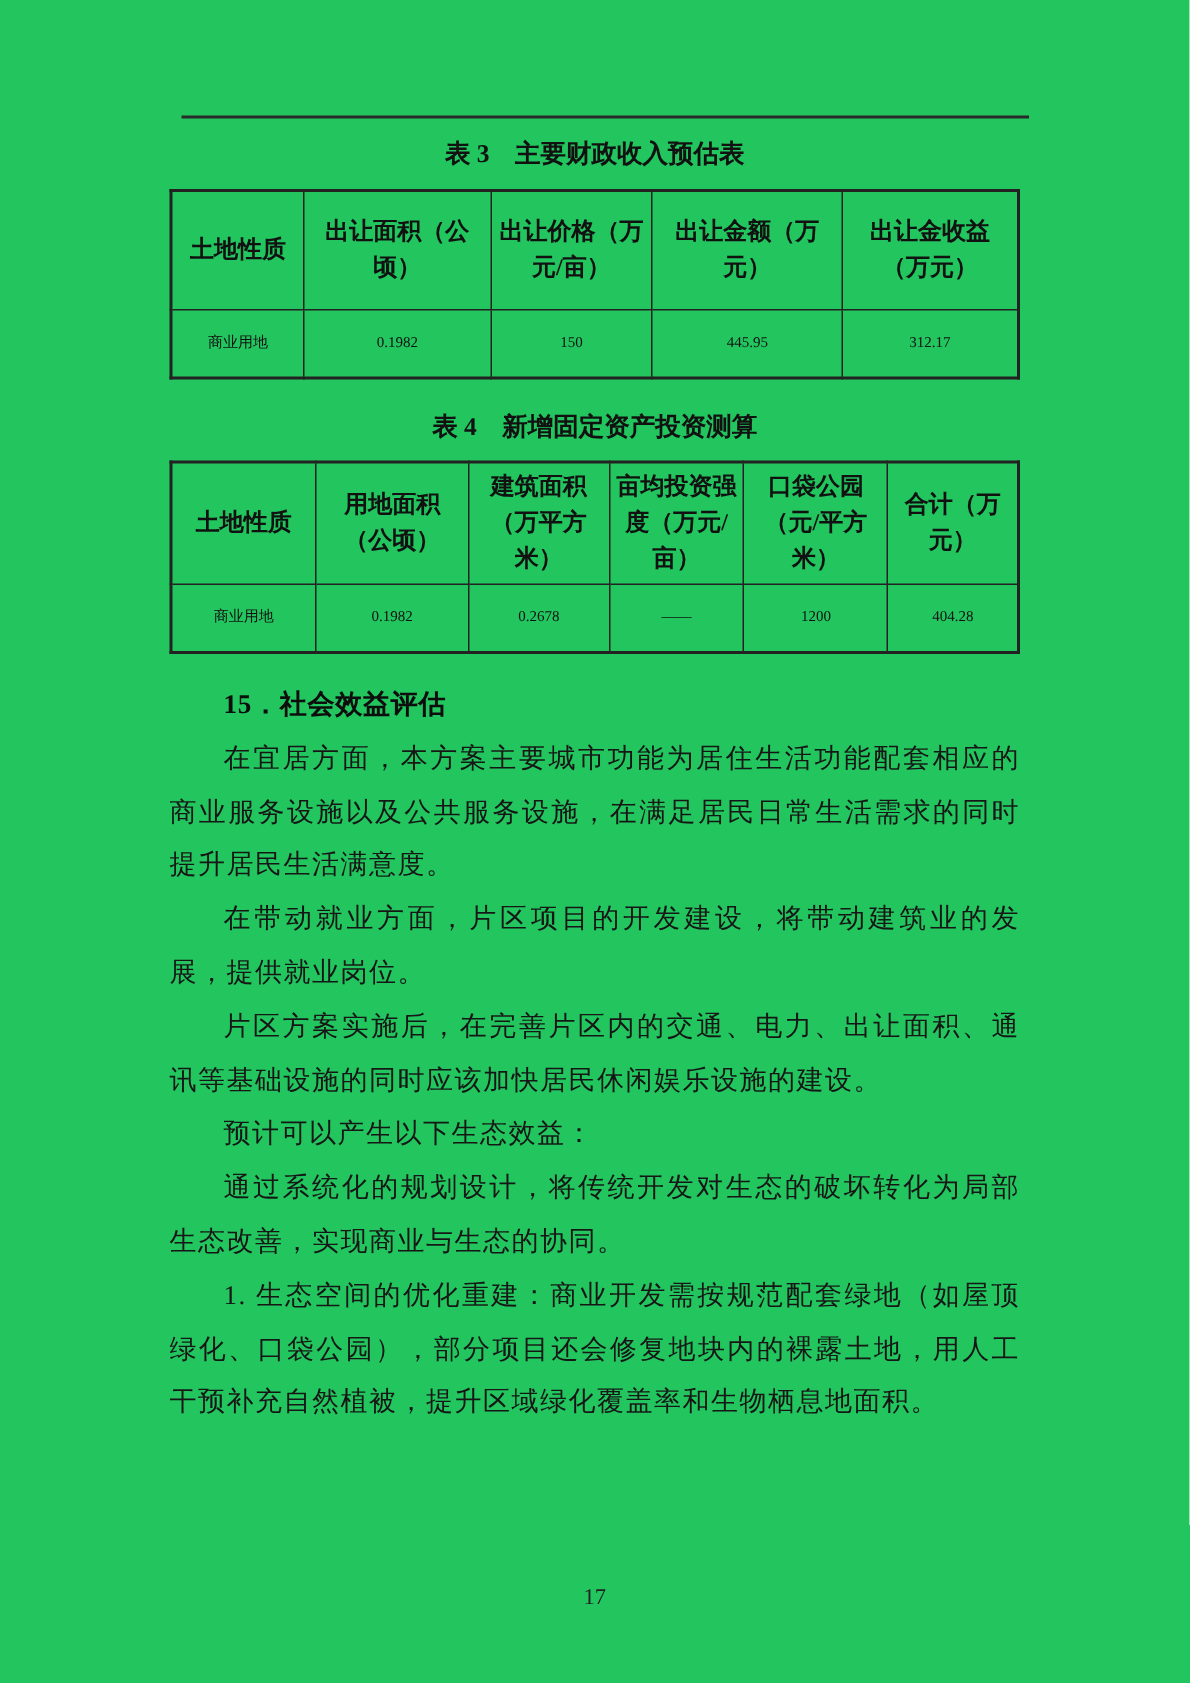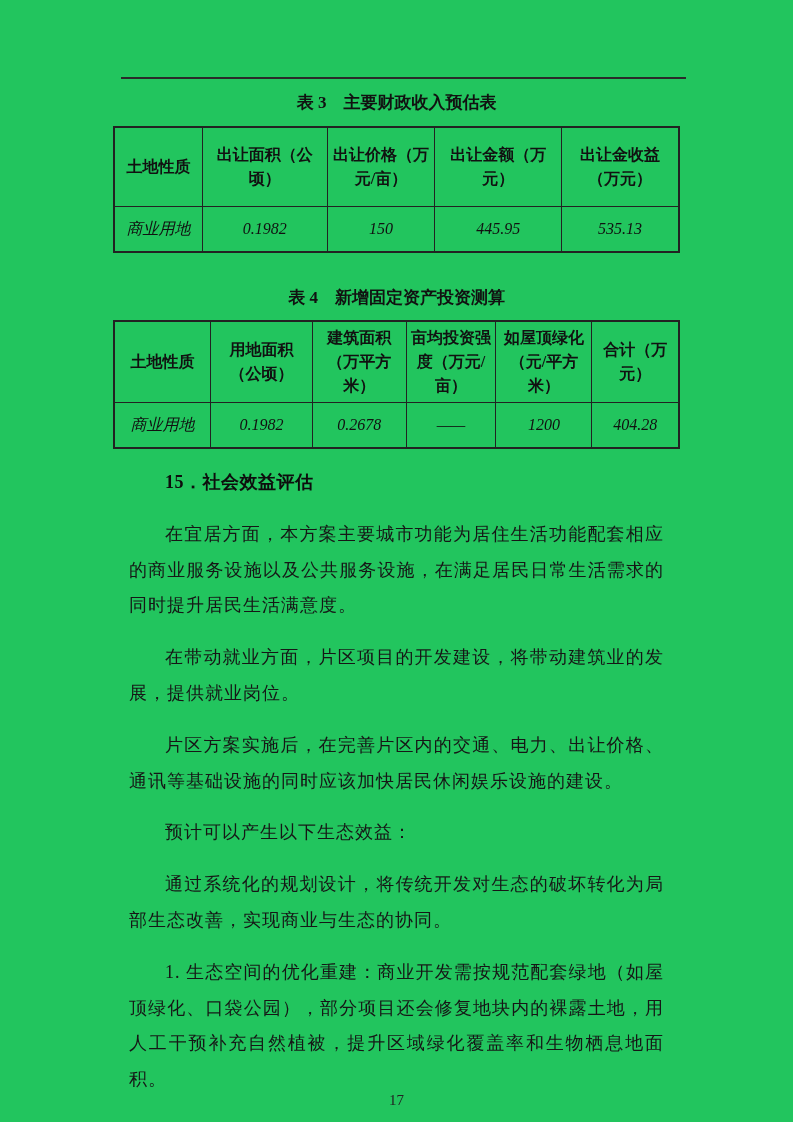--- a/index.html
+++ b/index.html
@@ -34,21 +34,21 @@
   }
   .caption {
     margin: 0 0 10px 0;
     text-align: center;
     font-weight: bold;
     font-size: 17px;
     line-height: 26px;
     color: #111;
   }
   .caption.second {
-    margin-top: 32px;
+    margin-top: 19px;
     margin-bottom: 9px;
   }
   table.tbl {
     width: 100%;
     border-collapse: collapse;
     table-layout: fixed;
     border: 2px solid #222;
   }
   table.tbl th, table.tbl td {
     border: 1px solid #222;
@@ -61,46 +61,45 @@
   table.tbl th {
     font-size: 16px;
     font-weight: bold;
     line-height: 24px;
     height: 74px;
   }
   table.t4 th {
     height: 76px;
   }
   table.tbl td {
-    font-size: 16px;
+    font-size: 10px;
     font-weight: normal;
     line-height: 20px;
     height: 40px;
-    font-style: italic;
   }
   .body-text {
     margin-top: 16px;
     font-size: 18px;
     line-height: 35.8px;
     text-align: justify;
   }
   .body-text p {
-    margin: 16px;
+    margin: 0;
     text-indent: 2em;
     letter-spacing: 1px;
   }
   .body-text p.heading {
     font-weight: bold;
     letter-spacing: 0.5px;
     color: #0d0d0d;
   }
   .page-number {
     position: absolute;
     left: 0;
-    top: 1090px;
+    top: 1055px;
     width: 100%;
     text-align: center;
     font-size: 15px;
     line-height: 20px;
     color: #222;
     font-family: Liberation Serif, serif;
   }
 </style>
 </head>
 <body>
@@ -129,21 +128,21 @@
           <th>出让金额（万元）</th>
           <th>出让金收益（万元）</th>
         </tr>
       </thead>
       <tbody>
         <tr>
           <td>商业用地</td>
           <td>0.1982</td>
           <td>150</td>
           <td>445.95</td>
-          <td>535.13</td>
+          <td>312.17</td>
         </tr>
       </tbody>
     </table>
 
     <p class="caption second">表 4　新增固定资产投资测算</p>
 
     <table class="tbl t4">
       <colgroup>
         <col style="width:17.1%">
         <col style="width:18%">
@@ -151,41 +150,41 @@
         <col style="width:15.9%">
         <col style="width:17%">
         <col style="width:15.4%">
       </colgroup>
       <thead>
         <tr>
           <th>土地性质</th>
           <th>用地面积（公顷）</th>
           <th>建筑面积（万平方米）</th>
           <th>亩均投资强度（万元/亩）</th>
-          <th>如屋顶绿化（元/平方米）</th>
+          <th>口袋公园（元/平方米）</th>
           <th>合计（万元）</th>
         </tr>
       </thead>
       <tbody>
         <tr>
           <td>商业用地</td>
           <td>0.1982</td>
           <td>0.2678</td>
           <td>——</td>
           <td>1200</td>
           <td>404.28</td>
         </tr>
       </tbody>
     </table>
 
     <div class="body-text">
       <p class="heading">15．社会效益评估</p>
       <p>在宜居方面，本方案主要城市功能为居住生活功能配套相应的商业服务设施以及公共服务设施，在满足居民日常生活需求的同时提升居民生活满意度。</p>
       <p>在带动就业方面，片区项目的开发建设，将带动建筑业的发展，提供就业岗位。</p>
-      <p>片区方案实施后，在完善片区内的交通、电力、出让价格、通讯等基础设施的同时应该加快居民休闲娱乐设施的建设。</p>
+      <p>片区方案实施后，在完善片区内的交通、电力、出让面积、通讯等基础设施的同时应该加快居民休闲娱乐设施的建设。</p>
       <p>预计可以产生以下生态效益：</p>
       <p>通过系统化的规划设计，将传统开发对生态的破坏转化为局部生态改善，实现商业与生态的协同。</p>
       <p>1. 生态空间的优化重建：商业开发需按规范配套绿地（如屋顶绿化、口袋公园），部分项目还会修复地块内的裸露土地，用人工干预补充自然植被，提升区域绿化覆盖率和生物栖息地面积。</p>
     </div>
 
   </div>
 
   <div class="page-number">17</div>
 
 </div>

